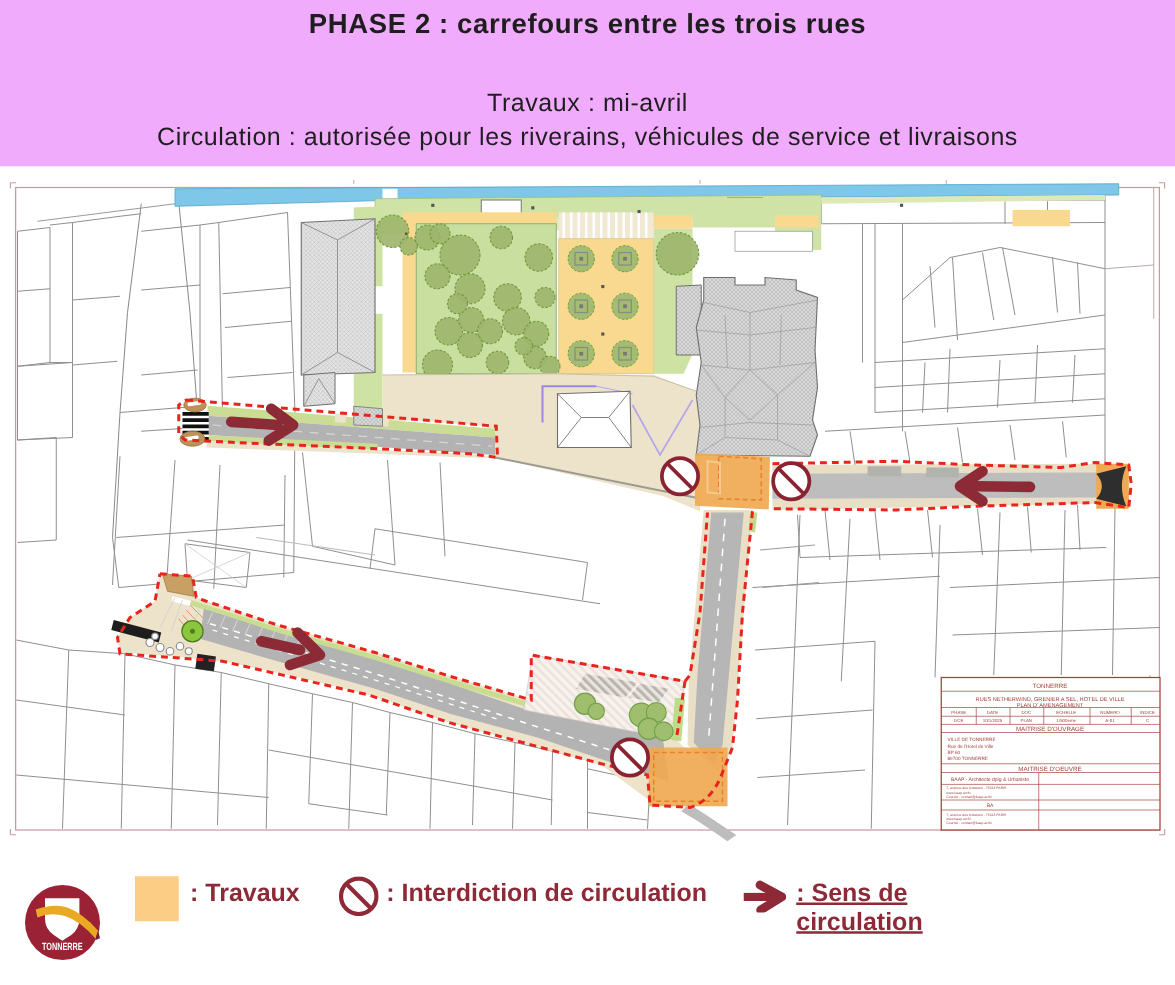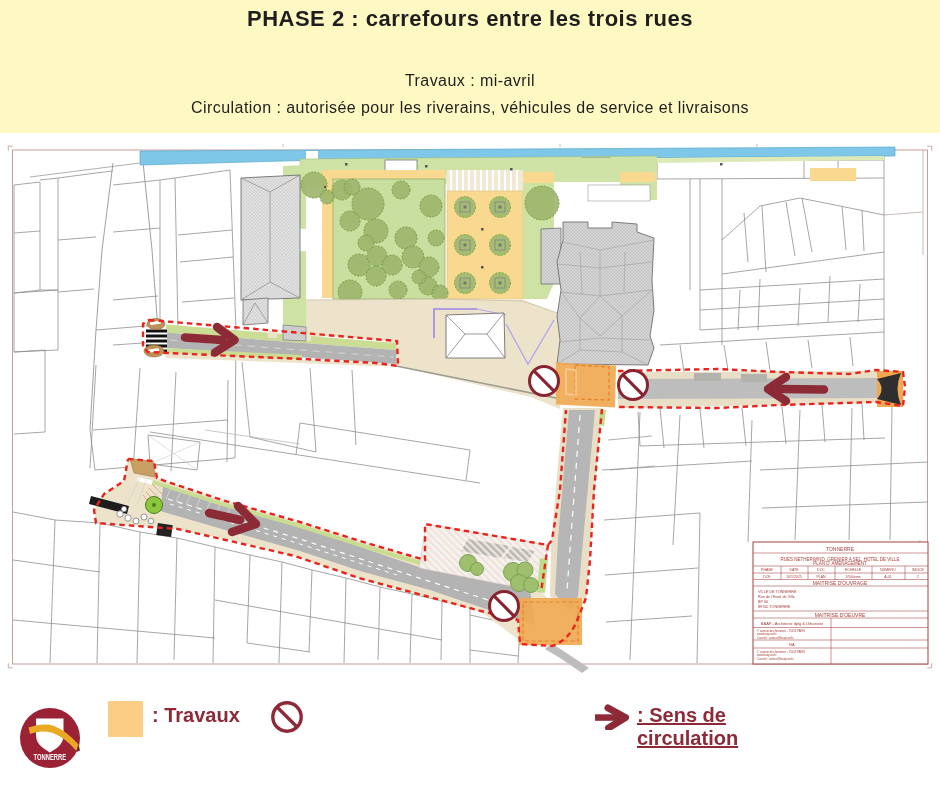--- a/index.html
+++ b/index.html
@@ -1,19 +1,19 @@
 <!DOCTYPE html>
 <html><head>
 <meta charset="utf-8">
 <style>
 html,body{margin:0;padding:0;}
 body{width:940px;height:788px;position:relative;background:#ffffff;font-family:"Liberation Sans",sans-serif;overflow:hidden;}
-.banner{position:absolute;left:0;top:0;width:940px;height:133px;background:#fef9c3;color:#1e1e1e;text-align:center;}
+.banner{position:absolute;left:0;top:0;width:940px;height:133px;background:#f0abfc;color:#1e1e1e;text-align:center;}
 .banner h1{position:absolute;left:0;width:940px;top:6px;margin:0;font-size:22px;font-weight:bold;letter-spacing:0.5px;}
-.banner p{position:absolute;left:0;width:940px;margin:0;font-size:16px;letter-spacing:0.45px;}
+.banner p{position:absolute;left:0;width:940px;margin:0;font-size:20px;letter-spacing:0.45px;}
 .l2{top:72px;}
 .l3{top:99px;}
 .legend{position:absolute;left:0;top:695px;width:776px;height:50px;color:#8E2A38;font-weight:bold;font-size:20px;}
 .leg-item{position:absolute;top:9px;}
 </style>
 </head>
 <body>
 
 <div class="banner">
 
@@ -435,20 +435,21 @@
 
 <div class="leg-item" style="left:108px;top:6px;width:35px;height:36px;background:#FCCD84;"></div>
 
 <div class="leg-item" style="left:152px;">: Travaux</div>
 
 <svg class="leg-item" style="left:271px;top:6px" width="32" height="32" viewBox="0 0 32 32">
 <circle cx="16" cy="16" r="14.2" fill="#ffffff" stroke="#8E2A38" stroke-width="3.4"></circle>
 <line x1="6.2" y1="6.2" x2="25.8" y2="25.8" stroke="#8E2A38" stroke-width="3.4"></line>
 </svg>
 
+<div class="leg-item" style="left:309px;">: Interdiction de circulation</div>
 
 <svg class="leg-item" style="left:589px;top:9px" width="40" height="26" viewBox="0 0 40 26">
 <rect x="6" y="10.3" width="24" height="6.5" fill="#8E2A38"></rect>
 <path d="M19 4 L36.5 13.5 L19.5 24" fill="none" stroke="#8E2A38" stroke-width="7" stroke-linecap="round" stroke-linejoin="round"></path>
 </svg>
 
 <div class="leg-item" style="left:637px;text-decoration:underline;">: Sens de circulation</div>
 </div>
 
 <svg style="position:absolute;left:19px;top:707px" width="64" height="62" viewBox="0 0 64 62">

